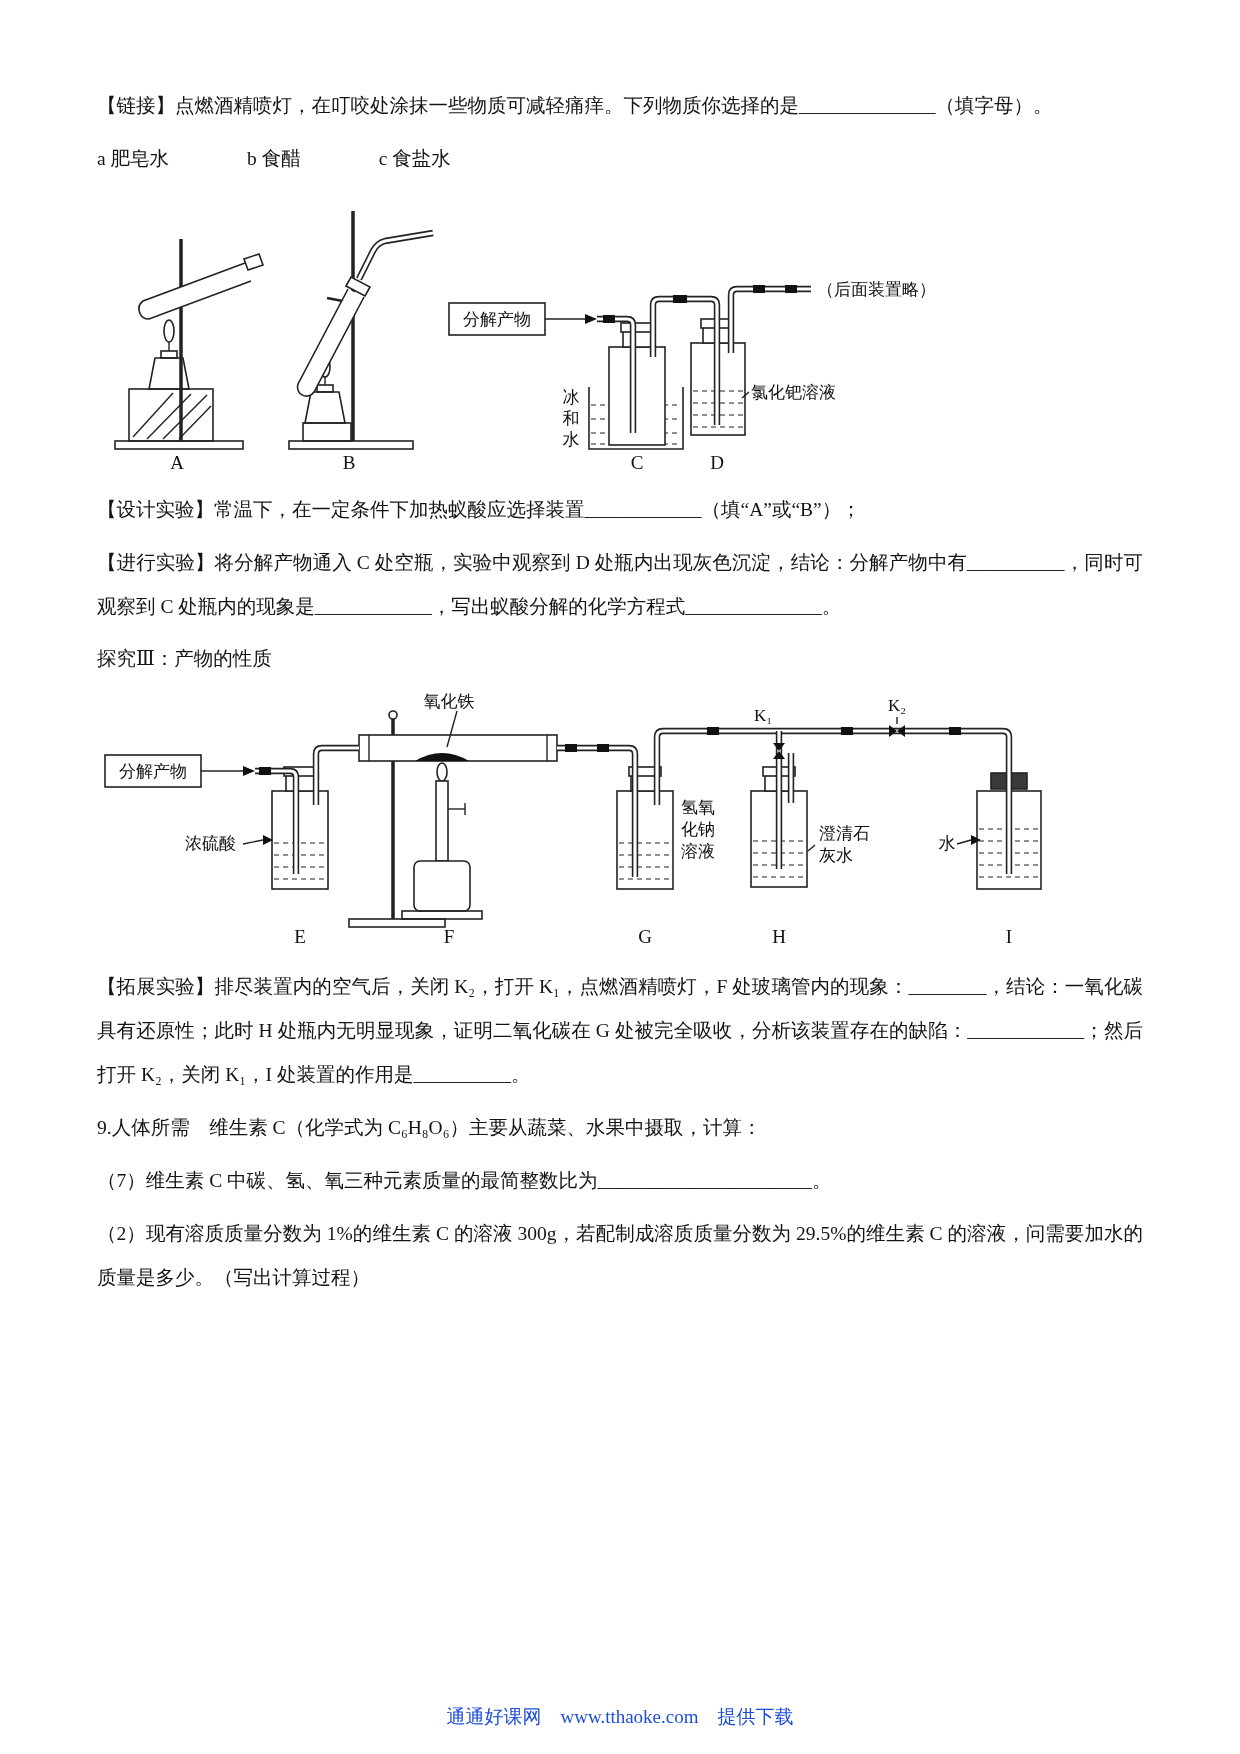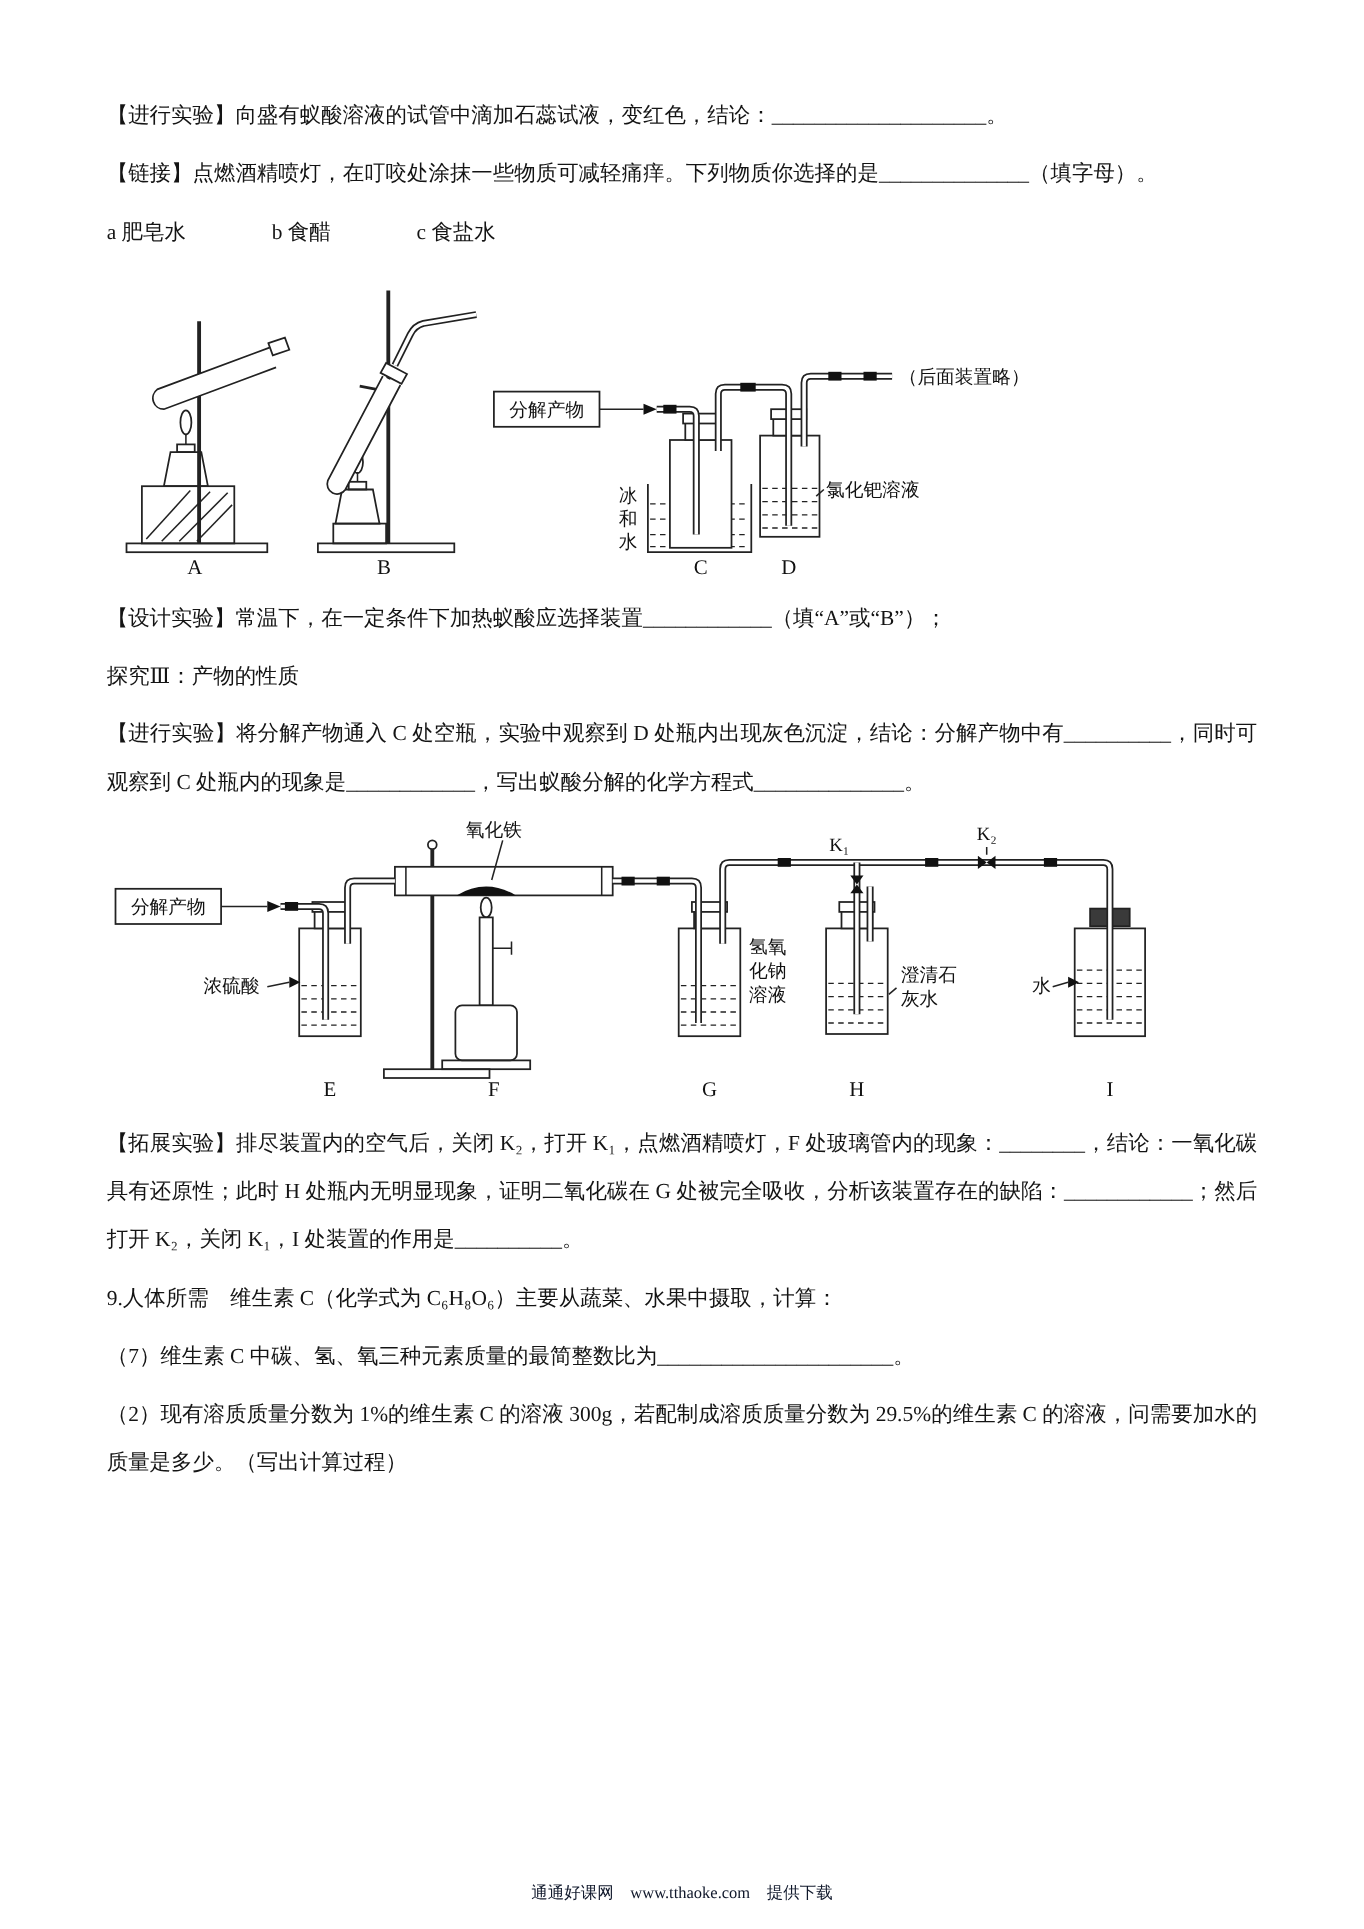--- a/index.html
+++ b/index.html
@@ -11,21 +11,21 @@
     padding:84px 97px 0 97px;
     font-family:"Liberation Serif","DejaVu Serif",serif;
     font-size:19.5px;
     color:#141414;
     overflow:hidden;
   }
   .para { margin:0 0 9px 0; line-height:2.25; text-align:justify; }
   .figure { margin:10px 0 12px 0; }
   .footer {
     position:absolute; left:0; bottom:24px; width:100%;
-    text-align:center; font-size:15px; color:#0f172a;
+    text-align:center; font-size:19px; color:#1d4ed8;
     font-family:"Liberation Serif","DejaVu Serif",serif;
   }
   
   svg { display:block; font-family:"Liberation Serif","DejaVu Serif",serif; }
   svg line { stroke:#222; stroke-width:1.4; }
   .shape { fill:none; stroke:#222; stroke-width:1.6; }
   .white { fill:#ffffff; }
   .dash  { stroke:#222; stroke-width:1.2; stroke-dasharray:5 4; fill:none; }
   .rod   { stroke:#222; stroke-width:3.5; }
   .rod2  { stroke:#222; stroke-width:2.4; }
@@ -33,21 +33,20 @@
   .tube-i{ fill:none; stroke:#ffffff; stroke-width:3.2; }
   .fillink{ fill:#111; stroke:none; }
   text.t  { font-size:17px; fill:#111; }
   text.tl { font-size:19px; fill:#111; }
 </style>
 </head>
 <body>
 
 <div class="page">
 
-  <p class="para">【进行实验】向盛有蚁酸溶液的试管中滴加石蕊试液，变红色，结论：____________________。</p>
   <p class="para">【链接】点燃酒精喷灯，在叮咬处涂抹一些物质可减轻痛痒。下列物质你选择的是______________（填字母）。</p>
   <p class="para">a 肥皂水　　　　b 食醋　　　　c 食盐水</p>
 
   <div class="figure">
     <svg viewBox="0 0 860 285" width="860" height="285">
 
       <g>
         <g>
           <line x1="84" y1="48" x2="84" y2="250" class="rod"></line>
           <rect x="18" y="250" width="128" height="8" class="shape"></rect>
@@ -153,22 +152,22 @@
       <text x="654" y="207" class="t">氯化钯溶液</text>
 
       <text x="80" y="278" text-anchor="middle" class="tl">A</text>
       <text x="252" y="278" text-anchor="middle" class="tl">B</text>
       <text x="540" y="278" text-anchor="middle" class="tl">C</text>
       <text x="620" y="278" text-anchor="middle" class="tl">D</text>
     </svg>
   </div>
 
   <p class="para">【设计实验】常温下，在一定条件下加热蚁酸应选择装置____________（填“A”或“B”）；</p>
+  <p class="para">【进行实验】将分解产物通入 C 处空瓶，实验中观察到 D 处瓶内出现灰色沉淀，结论：分解产物中有__________，同时可观察到 C 处瓶内的现象是____________，写出蚁酸分解的化学方程式______________。</p>
   <p class="para">探究Ⅲ：产物的性质</p>
-  <p class="para">【进行实验】将分解产物通入 C 处空瓶，实验中观察到 D 处瓶内出现灰色沉淀，结论：分解产物中有__________，同时可观察到 C 处瓶内的现象是____________，写出蚁酸分解的化学方程式______________。</p>
 
   <div class="figure">
     <svg viewBox="0 0 1040 262" width="1040" height="262">
 
       <g>
         <rect x="8" y="64" width="96" height="32" class="shape white"></rect>
         <text x="56" y="86" text-anchor="middle" class="t">分解产物</text>
       </g>
       <g>
         <line x1="104" y1="80" x2="146" y2="80"></line>

